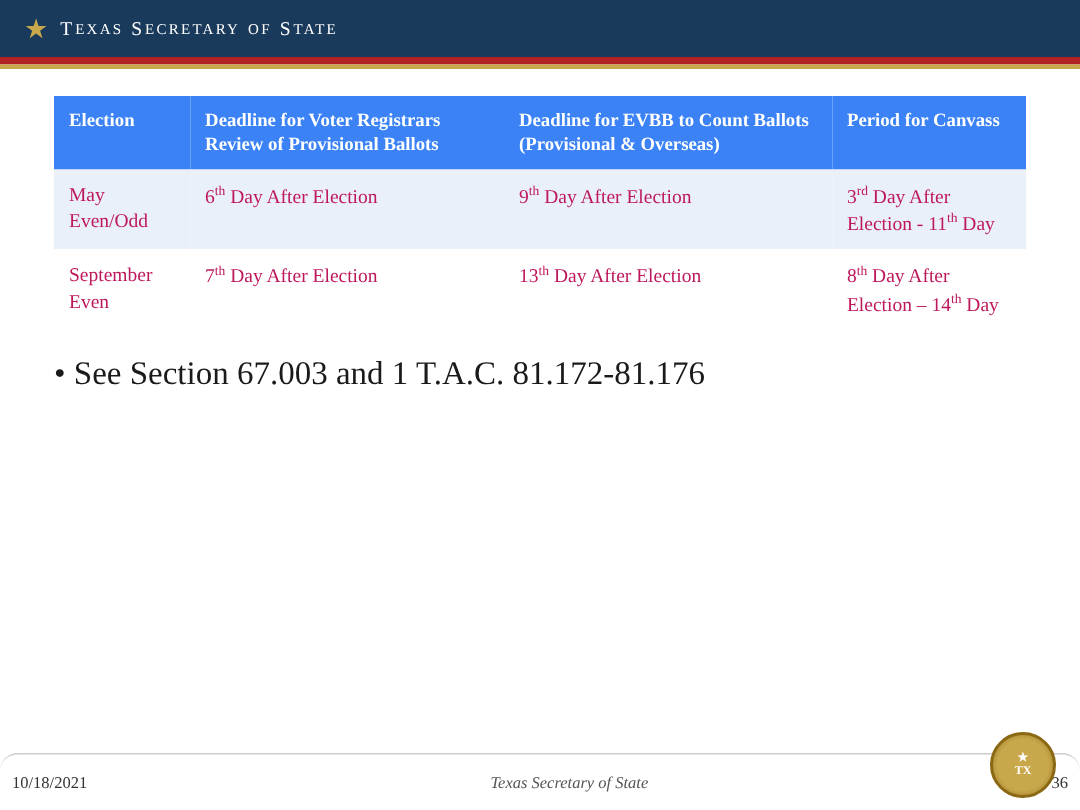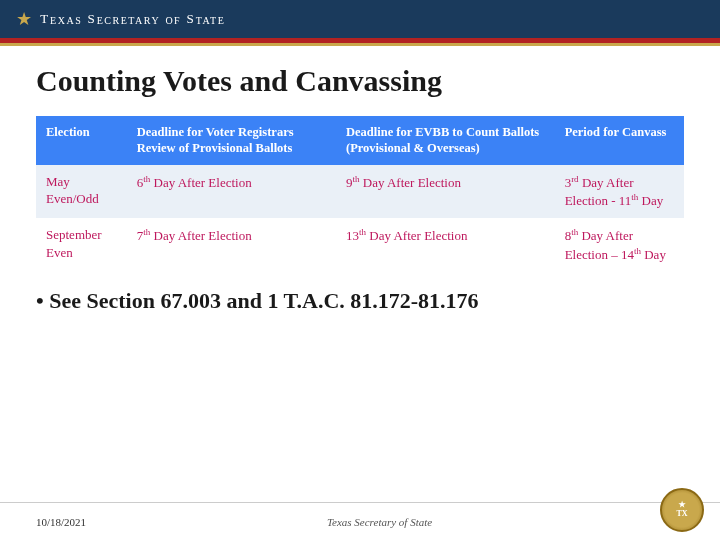--- a/index.html
+++ b/index.html
@@ -90,36 +90,36 @@
     sup {
       font-size: 9px;
       vertical-align: super;
       text-align: right;
     }
 
     .bullet-section {
       margin-top: 16px;
       font-size: 22px;
       color: #1a1a1a;
-      font-weight: bold;
     }
 
     
     .footer {
       position: absolute;
       bottom: 0;
       left: 0;
       right: 0;
       height: 38px;
       background: #fff;
       border-top: 1px solid #ccc;
       display: flex;
       align-items: center;
       justify-content: space-between;
-      padding: 0 36px;
+      padding: 0 8px;
+      border-radius: 12px;
     }
     .footer-date {
       font-size: 11px;
       color: #333;
     }
     .footer-org {
       font-size: 11px;
       color: #555;
       font-style: italic;
     }
@@ -165,21 +165,20 @@
 <div class="header">
   <span class="header-star">★</span>
   <span class="header-logo-text">
     T<span>EXAS</span> S<span>ECRETARY</span> <span>of</span> S<span>TATE</span>
   </span>
 </div>
 <div class="header-bar-red"></div>
 <div class="header-bar-gold"></div>
 
 <div class="main">
-  <div class="page-title">Counting Votes and Canvassing</div>
 
   <table>
     <thead>
       <tr>
         <th>Election</th>
         <th>Deadline for Voter Registrars Review of Provisional Ballots</th>
         <th>Deadline for EVBB to Count Ballots (Provisional &amp; Overseas)</th>
         <th>Period for Canvass</th>
       </tr>
     </thead>

